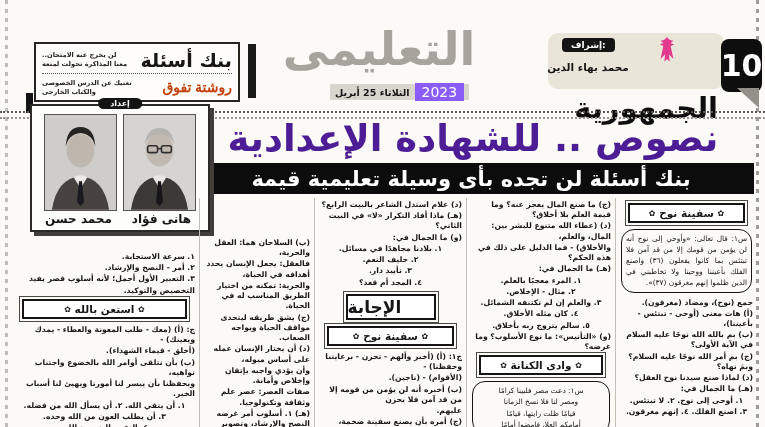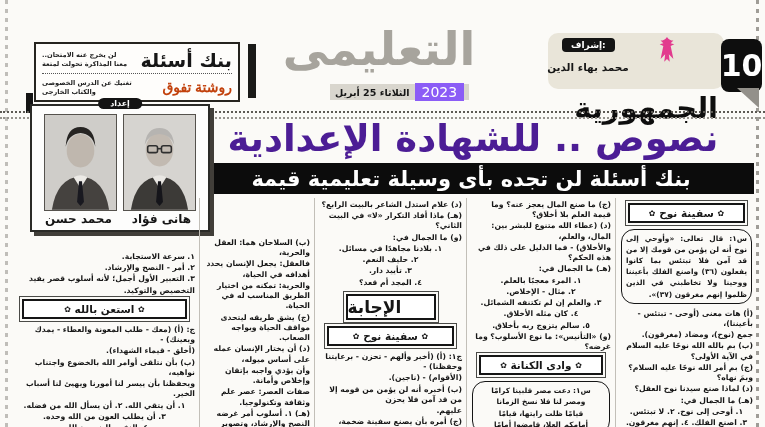--- a/index.html
+++ b/index.html
@@ -67,21 +67,21 @@
   .columns{position:absolute;left:10px;top:198px;width:747px;height:229px;display:flex;direction:rtl;}
   .col{box-sizing:border-box;padding:2px 4px 16px;overflow:hidden;}
   .col + .col{border-inline-start:1px solid #c2bfb8;}
   .col-a{width:141px;} .col-b{width:149px;} .col-c{width:152px;}
   .col-d{width:115px;padding-top:40px;} .col-e{width:190px;padding-top:54px;}
 
   .sec-hdr{border:2px solid #151515;outline:1px solid #4a4a47;outline-offset:2px;background:#fff;
            margin:3px 8px 6px;padding:2px 0;text-align:center;font-size:10.5px;font-weight:800;direction:rtl;}
   .sec-hdr .star{font-size:8px;position:relative;top:-1px;}
   .txt-box{border:1.5px solid #151515;border-radius:13px;margin:6px 1px 5px;padding:3px 4px;
-           font-size:7.4px;font-weight:700;line-height:1.5;direction:rtl;}
+           font-size:7.4px;font-weight:400;line-height:1.5;direction:rtl;}
   .txt-box .bl{text-align:justify;}
   .txt-box.poem .bl{text-align:center;}
   .answer-box{width:86px;margin:6px auto;border:2px solid #151515;outline:1px solid #4a4a47;outline-offset:2px;
               text-align:left;font-size:17px;font-weight:800;padding:1px 0;background:#fff;direction:rtl;}
   .ln{font-size:7.7px;font-weight:600;line-height:1.33;text-align:right;direction:rtl;margin-bottom:1px;}
   .ln.ctr{text-align:center;}
 </style>
 </head>
 <body>
 
@@ -165,22 +165,22 @@
       <span>محمد حسن</span>
     </div>
   </div>
 
   <div class="columns" id="columns">
       <div class="col col-a">
         <div class="sec-hdr"><span class="star">✿</span><span> سفينة نوح </span><span class="star">✿</span></div>
         <div class="txt-box">
           <div class="bl">س١: قال تعالى: «وأوحي إلى نوح أنه لن يؤمن من قومك إلا من قد آمن فلا تبتئس بما كانوا يفعلون (٣٦) واصنع الفلك بأعيننا ووحينا ولا تخاطبني في الذين ظلموا إنهم مغرقون (٣٧)».</div>
         </div>
+        <div class="ln">جمع (نوح)، ومضاد (مغرقون).</div>
         <div class="ln">(أ) هات معنى (أوحى - تبتئس - بأعيننا)،</div>
-        <div class="ln">جمع (نوح)، ومضاد (مغرقون).</div>
         <div class="ln">(ب) بم بالله الله نوحًا عليه السلام في الآية الأولى؟</div>
         <div class="ln">(ج) بم أمر الله نوحًا عليه السلام؟ وبمَ نهاه؟</div>
         <div class="ln">(د) لماذا صنع سيدنا نوح العقل؟</div>
         <div class="ln">(هـ) ما الجمال في:</div>
         <div class="ln ctr">١. أوحى إلى نوح.    ٢. لا تبتئس.</div>
         <div class="ln ctr">٣. اصنع الفلك.    ٤. إنهم مغرقون.</div>
       </div>
       <div class="col col-b">
         <div class="ln">(ج) ما صنع المال يعجز عنه؟ وما قيمة العلم بلا أخلاق؟</div>
         <div class="ln">(د) (عطاء الله متنوع للبشر بين: المال، والعلم،</div>

